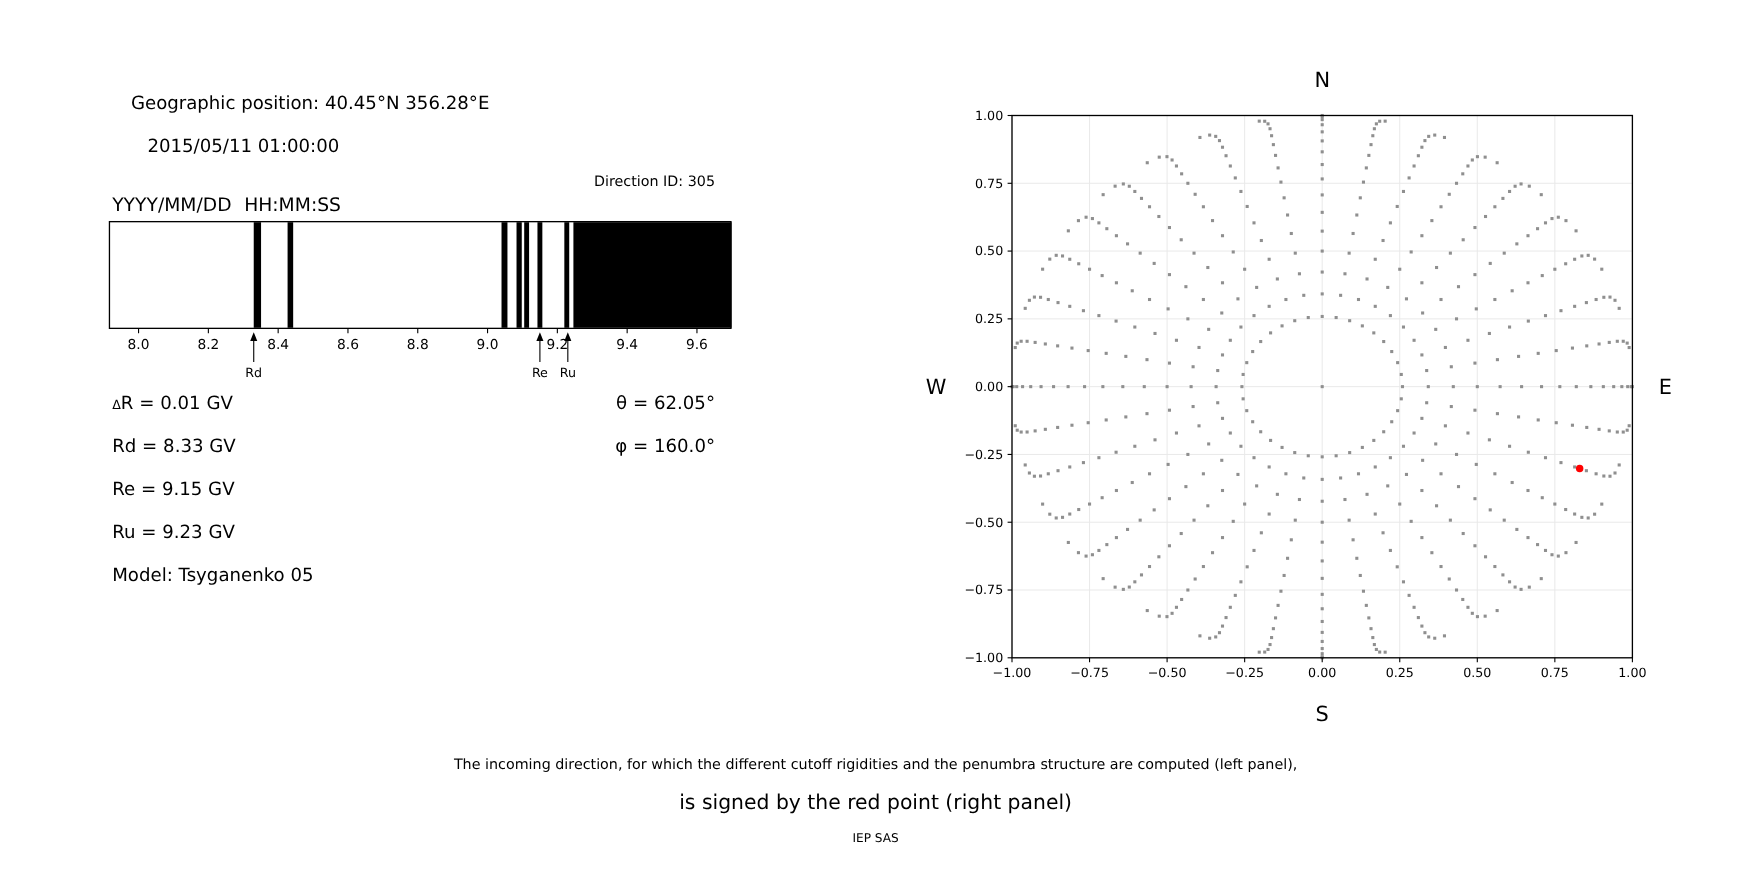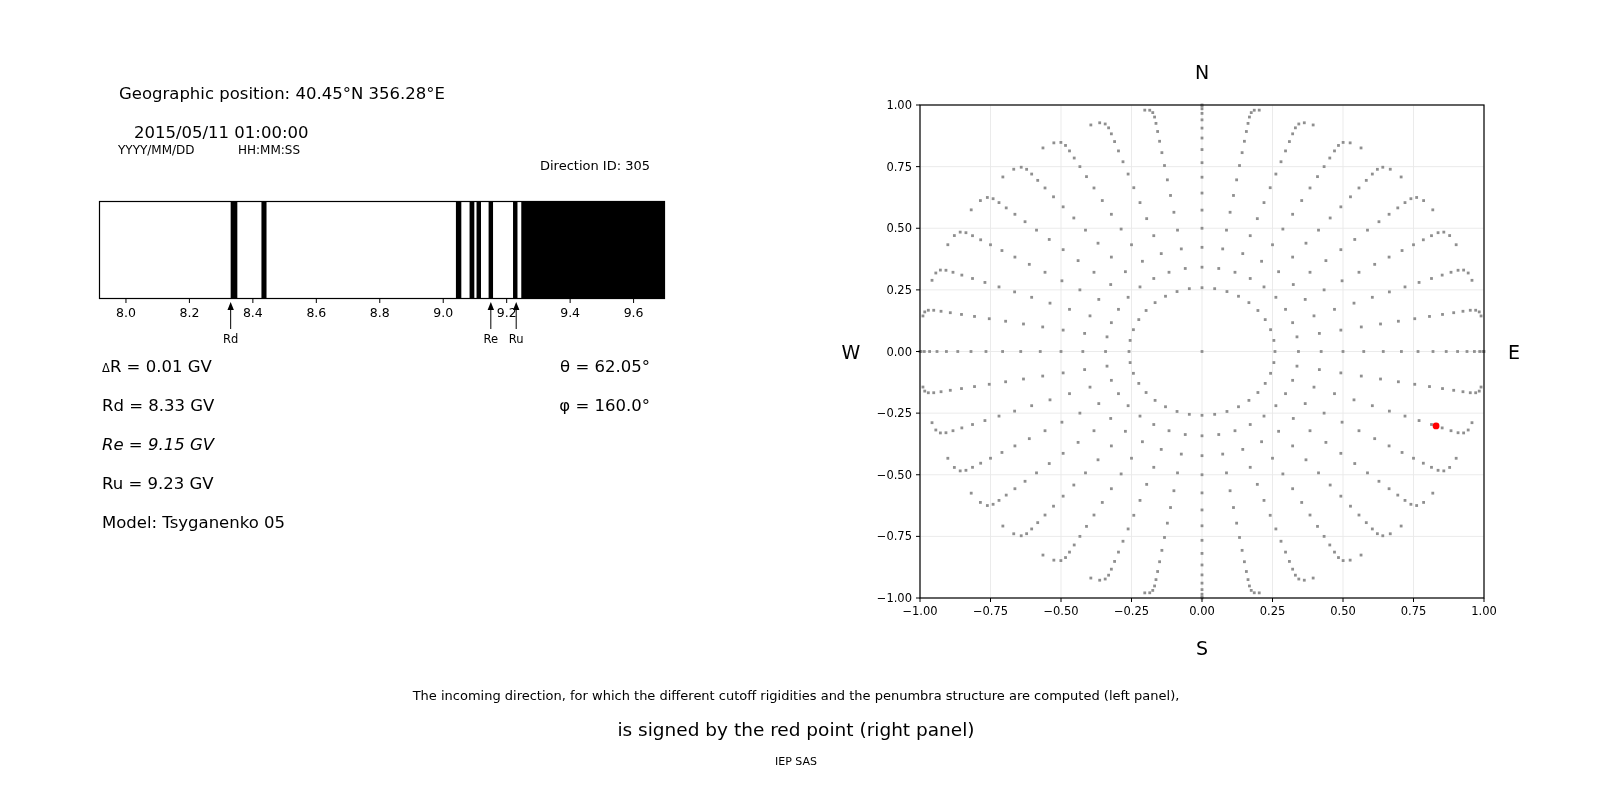--- a/index.html
+++ b/index.html
@@ -3,27 +3,27 @@
 <meta charset="utf-8">
 <style>
   html,body{margin:0;padding:0;}
   body{
     width:1600px;height:800px;position:relative;background:#ffffff;
     font-family:"DejaVu Sans", sans-serif;color:#000;overflow:hidden;
   }
   .abs{position:absolute;white-space:nowrap;}
   .geo{left:119px;top:84px;font-size:16.5px;}
   .dt{left:102px;top:123px;font-size:16.5px;margin-left:32px;}
-  .fmt{top:143px;font-size:12px;margin-left:16px;}
+  .fmt{top:177px;font-size:17px;}
   .fmt-date{left:102px;}
   .fmt-time{left:222px;}
   .dirid{right:950px;top:158px;font-size:13px;}
   .valrow{left:102px;font-size:16.5px;}
   .valrow .sym{font-size:11.5px;}
-  .r0{top:357px;} .r1{top:396px;} .r2{top:435px;font-style:italic;} .r3{top:474px;} .r4{top:513px;}
+  .r0{top:357px;} .r1{top:396px;} .r2{top:435px;} .r3{top:474px;} .r4{top:513px;}
   .angrow{right:950px;font-size:16.5px;text-align:right;margin-left:46px;}
   .a0{top:357px;} .a1{top:396px;}
   .caption{left:0;top:688px;width:1592px;text-align:center;font-size:13px;}
   .caption2{left:0;top:719px;width:1592px;text-align:center;font-size:18.5px;}
   .credit{left:0;top:755px;width:1592px;text-align:center;font-size:11px;}
   svg text{font-family:"DejaVu Sans", sans-serif;}
 </style>
 </head>
 <body>
 

